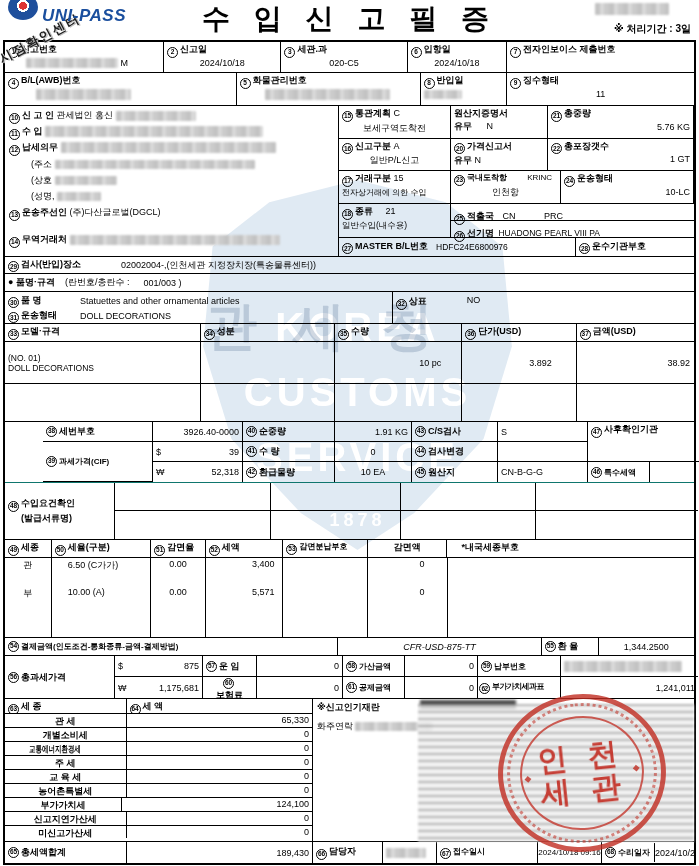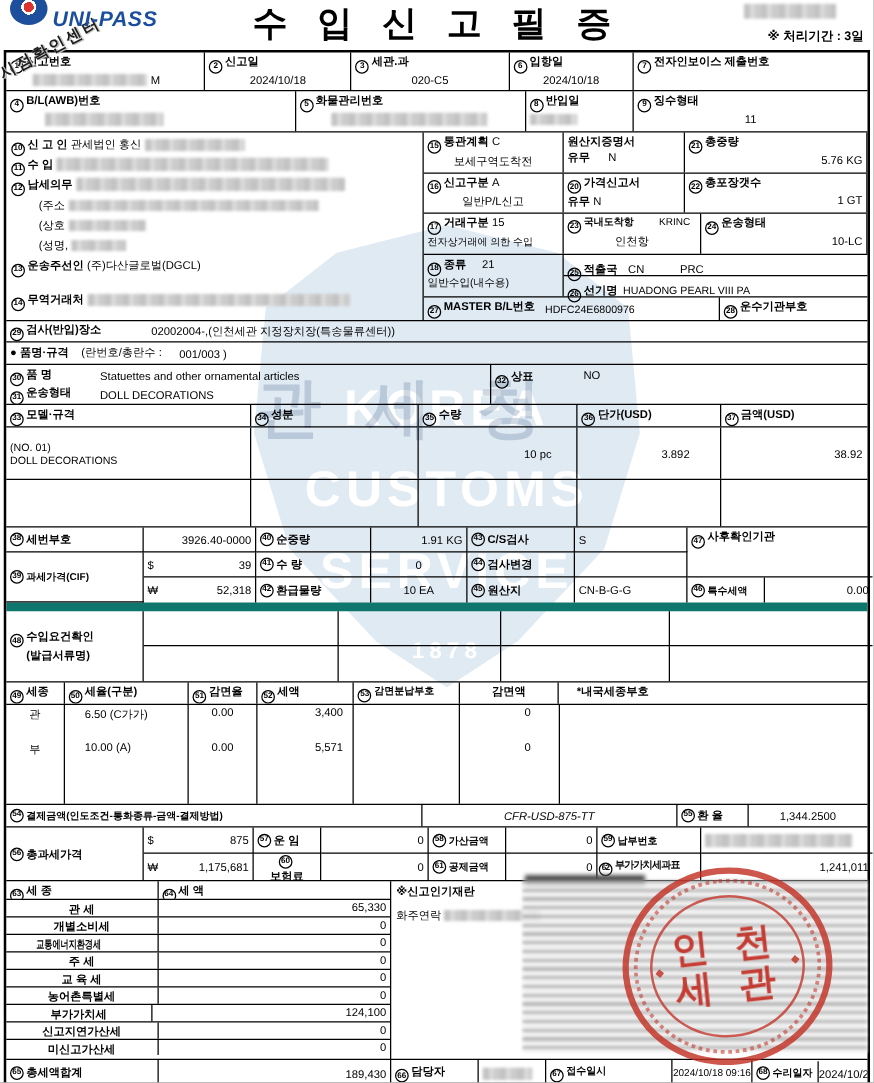--- a/index.html
+++ b/index.html
@@ -268,21 +268,21 @@
     </div>
 
     <div class="band" style="height:38px;">
       <div class="c" style="width:197px;"></div>
         <div class="c" style="width:135px;"></div>
       <div class="c" style="width:128px;"></div>
         <div class="c" style="width:115px;"></div>
       <div class="c" style="width:118px;"></div>
     </div>
 
-    <div class="grid" style="grid-template-columns:110px 90px 92px 77px 86px 90px 62px 86px;grid-template-rows:20px 20px 20px;border-bottom:7px solid #0f766e;">
+    <div class="grid" style="grid-template-columns:110px 90px 92px 77px 86px 90px 62px 86px;grid-template-rows:20px 20px 20px;border-bottom:1px solid #0f766e;padding-left:38px;">
       <div class="g lab" style="display:flex;align-items:center;">
           <span class="cn">38</span>
           <span>세번부호</span>
         </div>
       <div class="g val rt" style="display:flex;align-items:center;justify-content:flex-end;">3926.40-0000</div>
       <div class="g lab" style="display:flex;align-items:center;">
           <span class="cn">40</span>
           <span>순중량</span>
         </div>
       <div class="g val rt" style="display:flex;align-items:center;justify-content:flex-end;">1.91   KG</div>

